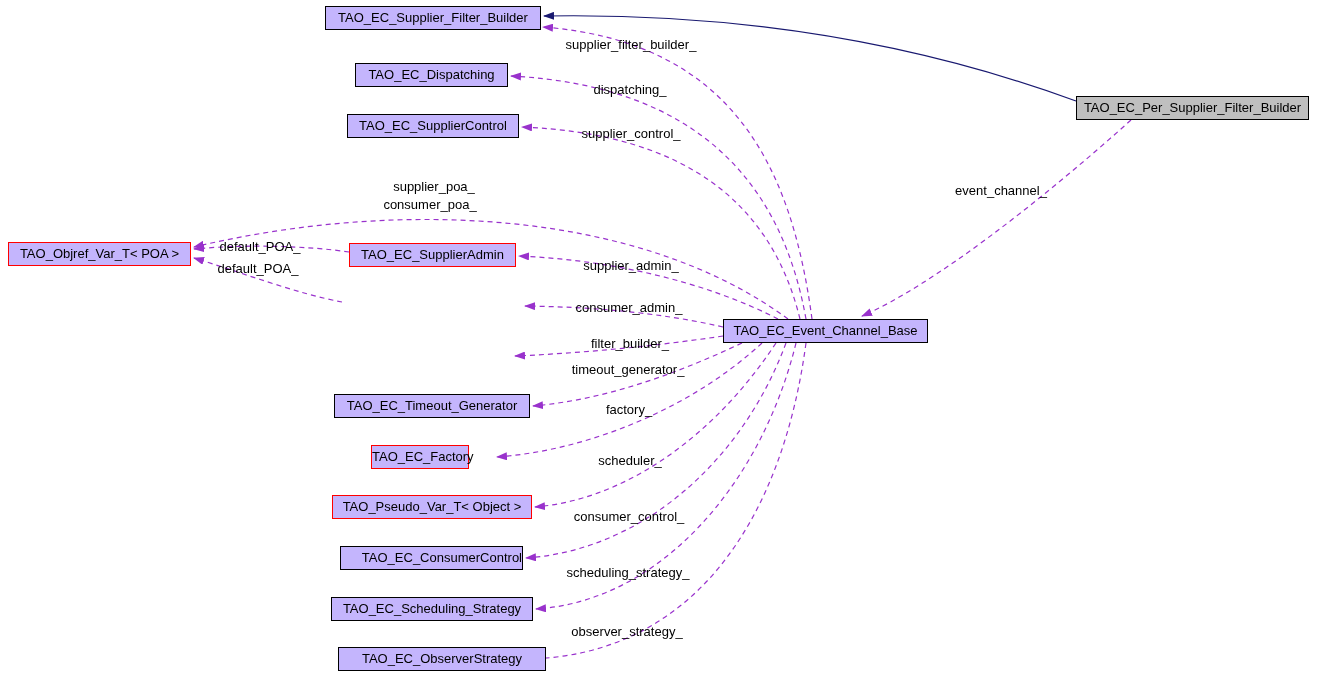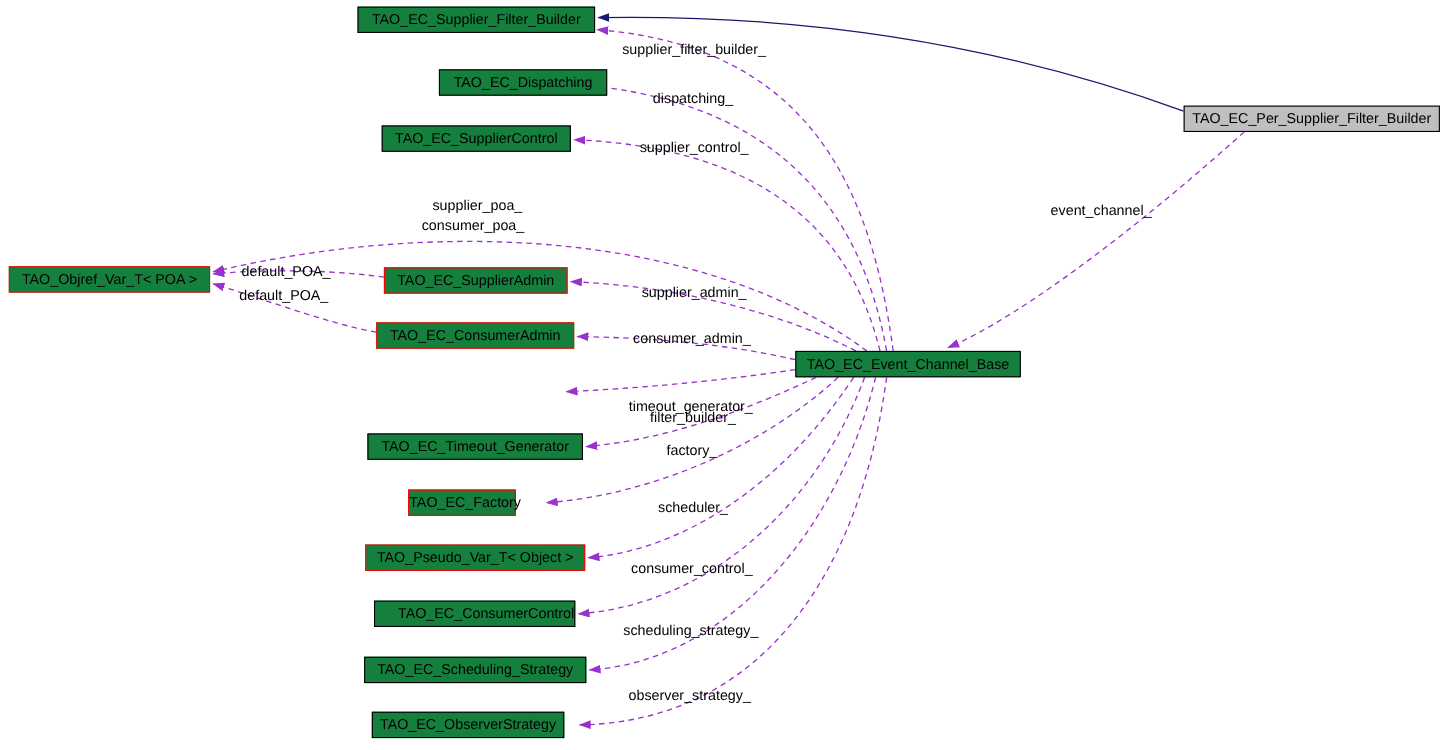--- a/index.html
+++ b/index.html
@@ -12,21 +12,21 @@
     overflow: hidden;
   }
   svg.edges { position: absolute; left: 0; top: 0; }
   .node {
     position: absolute;
     box-sizing: border-box;
     height: 24px;
     line-height: 22px;
     text-align: center;
     border: 1px solid #000000;
-    background: #15803d;
+    background: #c4b5fd;
     font-size: 13px;
     color: #000000;
     white-space: nowrap;
     cursor: pointer;
   }
   .node.red { border-color: #ff0000; }
   .node.highlight { background: #bfbfbf; cursor: default; }
   .edge-label {
     position: absolute;
     transform: translateX(-50%);
@@ -66,44 +66,43 @@
     <path d="M 796 343 C 762 482, 662 601, 536 609" fill="none" stroke="#9932cc" stroke-width="1.2" stroke-dasharray="5,4" marker-end="url(#arrow-purple)"></path>
     <path d="M 806 343 C 782 522, 692 656, 527 659" fill="none" stroke="#9932cc" stroke-width="1.2" stroke-dasharray="5,4" marker-end="url(#arrow-purple)"></path>
 
     <path d="M 1131 120 C 1042 200, 932 286, 862 316" fill="none" stroke="#9932cc" stroke-width="1.2" stroke-dasharray="5,4" marker-end="url(#arrow-purple)"></path>
 
     <path d="M 349 252 C 308 246, 248 244, 194 249" fill="none" stroke="#9932cc" stroke-width="1.2" stroke-dasharray="5,4" marker-end="url(#arrow-purple)"></path>
     <path d="M 342 302 C 298 294, 240 272, 194 258" fill="none" stroke="#9932cc" stroke-width="1.2" stroke-dasharray="5,4" marker-end="url(#arrow-purple)"></path>
   </svg>
 
   <div class="node" style="left:325px; top:6px; width:216px;">TAO_EC_Supplier_Filter_Builder</div>
-  <div class="node" style="left:355px; top:63px; width:153px;margin-left:44px;">TAO_EC_Dispatching</div>
+  <div class="node" style="left:355px; top:63px; width:153px;">TAO_EC_Dispatching</div>
   <div class="node" style="left:347px; top:114px; width:172px;">TAO_EC_SupplierControl</div>
   <div class="node red" style="left:349px; top:243px; width:167px;">TAO_EC_SupplierAdmin</div>
   <div class="node red" style="left:8px; top:242px; width:183px;">TAO_Objref_Var_T&lt; POA &gt;</div>
-  <div class="node red" style="left:342px; top:293px; width:180px;">TAO_EC_ConsumerAdmin</div>
   <div class="node" style="left:334px; top:394px; width:196px;">TAO_EC_Timeout_Generator</div>
   <div class="node red" style="left:371px; top:445px; width:98px;">TAO_EC_Factory</div>
   <div class="node red" style="left:332px; top:495px; width:200px;">TAO_Pseudo_Var_T&lt; Object &gt;</div>
   <div class="node" style="left:340px; top:546px; width:183px;text-align:right;">TAO_EC_ConsumerControl</div>
   <div class="node" style="left:331px; top:597px; width:202px;">TAO_EC_Scheduling_Strategy</div>
-  <div class="node" style="left:338px; top:647px; width:175px;">TAO_EC_ObserverStrategy</div>
+  <div class="node" style="left:338px; top:647px; width:208px;">TAO_EC_ObserverStrategy</div>
   <div class="node" style="left:723px; top:319px; width:205px;">TAO_EC_Event_Channel_Base</div>
   <div class="node highlight" style="left:1076px; top:96px; width:233px;">TAO_EC_Per_Supplier_Filter_Builder</div>
 
   <div class="edge-label" style="left:631px; top:37px;">supplier_filter_builder_</div>
   <div class="edge-label" style="left:630px; top:82px;">dispatching_</div>
   <div class="edge-label" style="left:631px; top:126px;">supplier_control_</div>
   <div class="edge-label" style="left:434px; top:179px;">supplier_poa_</div>
   <div class="edge-label" style="left:430px; top:197px;">consumer_poa_</div>
   <div class="edge-label" style="left:260px; top:239px;">default_POA_</div>
   <div class="edge-label" style="left:258px; top:261px;">default_POA_</div>
   <div class="edge-label" style="left:631px; top:258px;">supplier_admin_</div>
   <div class="edge-label" style="left:629px; top:300px;">consumer_admin_</div>
-  <div class="edge-label" style="left:630px; top:336px;margin-top:36px;">filter_builder_</div>
+  <div class="edge-label" style="left:630px; top:336px;">filter_builder_</div>
   <div class="edge-label" style="left:628px; top:362px;">timeout_generator_</div>
   <div class="edge-label" style="left:629px; top:402px;">factory_</div>
   <div class="edge-label" style="left:630px; top:453px;">scheduler_</div>
   <div class="edge-label" style="left:629px; top:509px;">consumer_control_</div>
   <div class="edge-label" style="left:628px; top:565px;">scheduling_strategy_</div>
   <div class="edge-label" style="left:627px; top:624px;">observer_strategy_</div>
   <div class="edge-label" style="left:1001px; top:183px;">event_channel_</div>
 
 </div>
 

